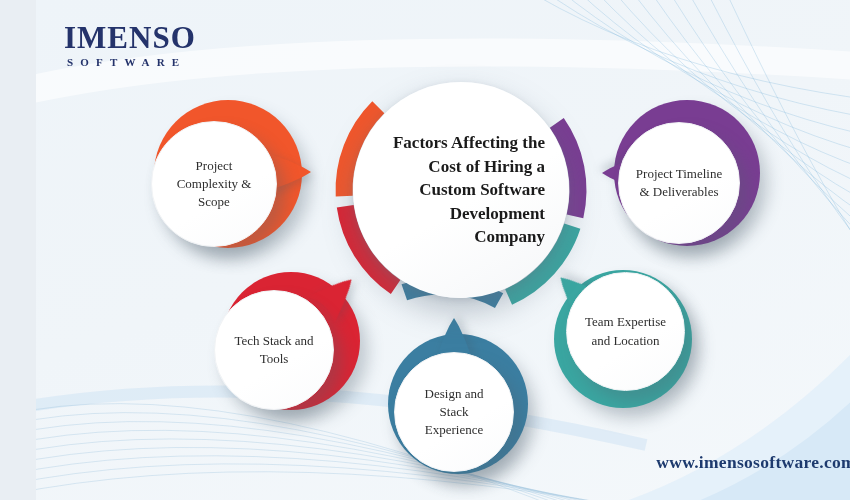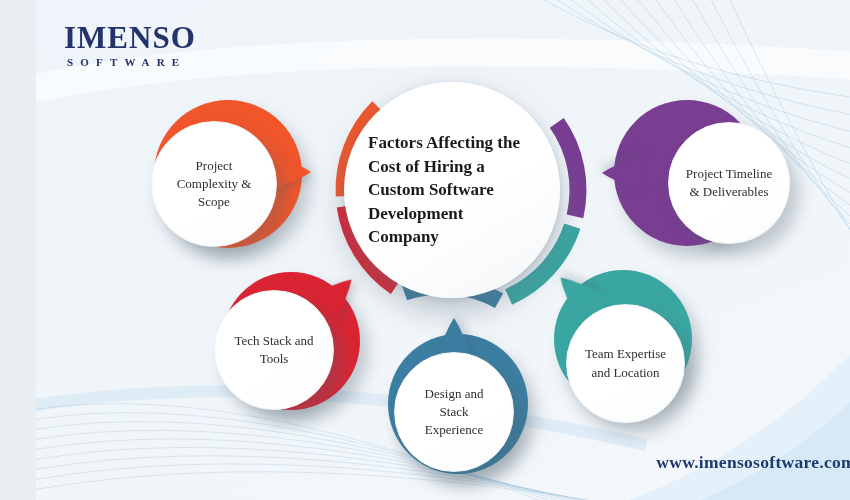--- a/index.html
+++ b/index.html
@@ -13,24 +13,24 @@
   .bg-svg { position:absolute; left:0; top:0; width:850px; height:500px; z-index:0; }
 
   
   .logo { position:absolute; left:28px; top:22px; z-index:5; }
   .logo-name { font-size:31px; font-weight:bold; letter-spacing:1px; color:#24336B; line-height:1; }
   .logo-sub { font-size:11px; font-weight:bold; letter-spacing:7.2px; color:#24336B; margin-top:3px; padding-left:3px; }
 
   
   .ring-svg { position:absolute; left:295px; top:60px; width:260px; height:260px; z-index:2; }
   .center-circle {
-    position:absolute; left:308px; top:82px; width:216px; height:216px;
+    position:absolute; left:317px; top:82px; width:216px; height:216px;
     border-radius:50%; background:linear-gradient(150deg,#ffffff 55%,#f4f6f8 100%);
     box-shadow:0 14px 30px rgba(96,112,128,0.38), 0 2px 6px rgba(96,112,128,0.18);
-    z-index:3; display:flex; align-items:center; justify-content:center; text-align:left;
+    z-index:3; display:flex; align-items:center; justify-content:center; text-align:right;
   }
   .center-title { font-size:17px; font-weight:600; line-height:1.38; color:#1a1a1a; padding:0 24px; }
 
   
   .blob-circle {
     position:absolute; border-radius:50%; z-index:1;
     box-shadow:8px 11px 16px rgba(70,85,100,0.28);
   }
   .blob-beak { position:absolute; width:46px; height:40px; z-index:1; filter:drop-shadow(3px 4px 4px rgba(70,85,100,0.22)); }
   .blob-white {
@@ -41,33 +41,33 @@
     display:flex; align-items:center; justify-content:center; text-align:center;
   }
   .blob-label { font-size:13px; line-height:1.4; color:#2e2e2e; padding:0 14px; }
 
   .b0-circle { left:118px; top:100px; width:148px; height:148px; }
   .b0-beak   { left:230px; top:152px; }
   .b0-white  { left:115px; top:121px; width:126px; height:126px; }
 
   .b1-circle { left:578px; top:100px; width:146px; height:146px; }
   .b1-beak   { left:565px; top:153px; transform:rotate(180deg); }
-  .b1-white  { left:632px; top:122px; width:122px; height:122px; }
+  .b1-white  { left:582px; top:122px; width:122px; height:122px; }
 
   .b2-circle { left:186px; top:272px; width:138px; height:138px; }
   .b2-beak   { left:277px; top:275px; transform:rotate(-45deg); }
   .b2-white  { left:178px; top:290px; width:120px; height:120px; }
 
   .b3-circle { left:352px; top:334px; width:140px; height:140px; }
   .b3-beak   { left:395px; top:320px; transform:rotate(-90deg); }
   .b3-white  { left:358px; top:352px; width:120px; height:120px; }
 
   .b4-circle { left:518px; top:270px; width:138px; height:138px; }
   .b4-beak   { left:517px; top:273px; transform:rotate(-135deg); }
-  .b4-white  { left:530px; top:304px; width:119px; height:119px; }
+  .b4-white  { left:530px; top:272px; width:119px; height:119px; }
 
   
   .site-url {
     position:absolute; right:30px; top:452px; z-index:5;
     font-size:17.5px; font-weight:600; color:#1d3a6e; text-decoration:none; letter-spacing:0.3px;
   }
 </style>
 </head>
 <body>
 

